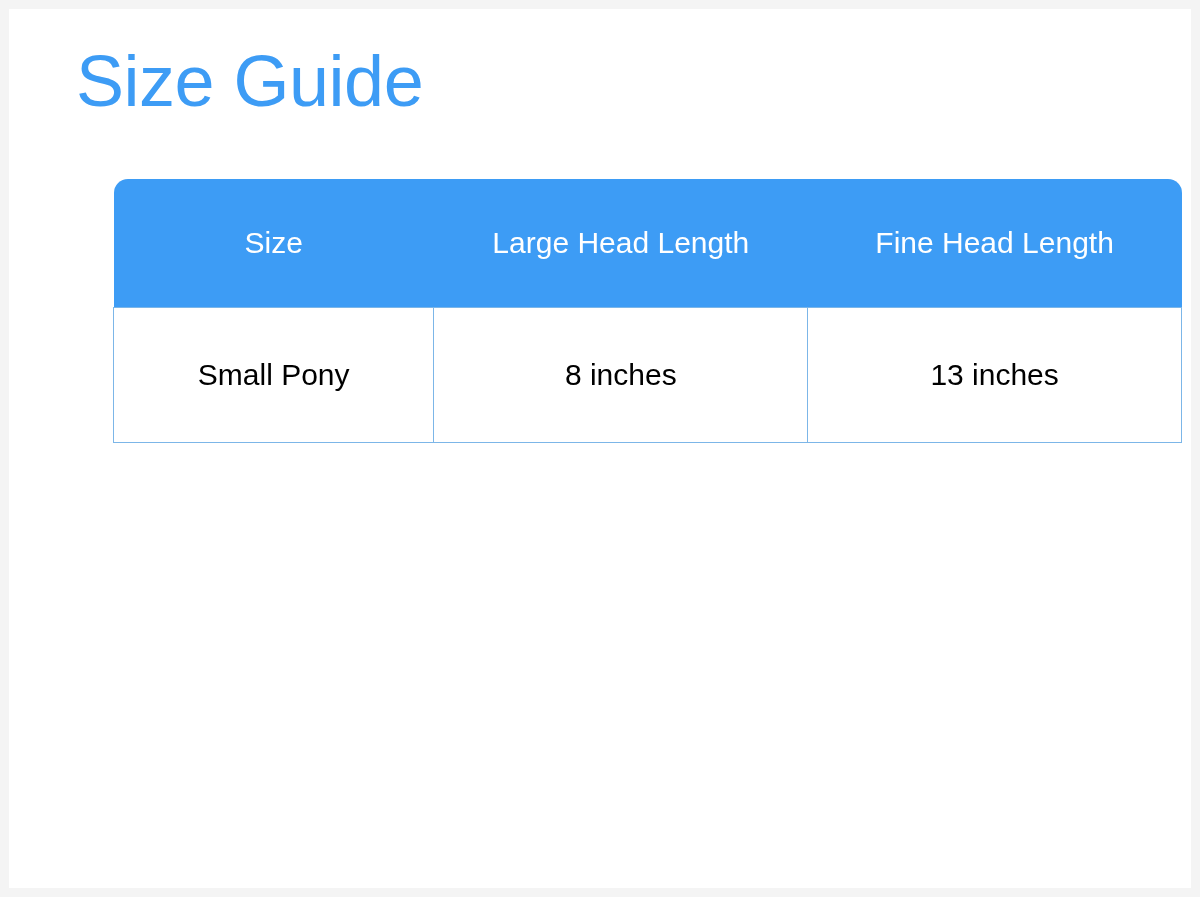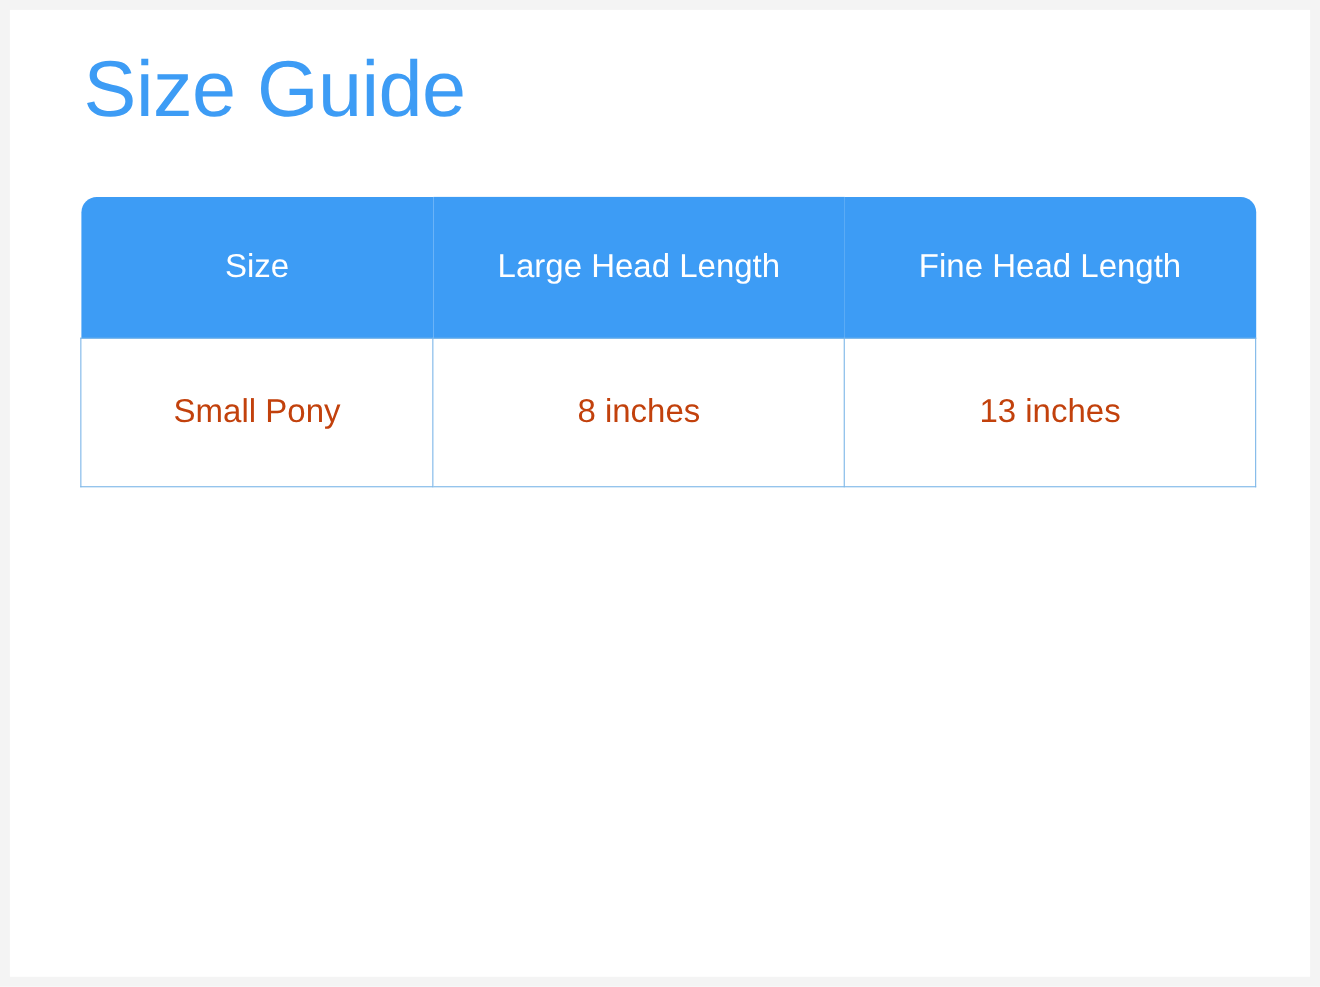--- a/index.html
+++ b/index.html
@@ -36,20 +36,21 @@
   .table-wrap {
     position: absolute;
     left: 64px;
     top: 170px;
     width: 1069px;
   }
   table.size-table {
     width: 100%;
     border-collapse: collapse;
     table-layout: fixed;
+    margin-left: 40px;
   }
   table.size-table thead th {
     background: #3d9cf5;
     color: #ffffff;
     font-size: 30px;
     font-weight: 400;
     height: 128px;
     vertical-align: middle;
     text-align: center;
     border: none;
@@ -59,21 +60,21 @@
     border-top-left-radius: 14px;
   }
   table.size-table thead tr th:last-child {
     border-top-right-radius: 14px;
   }
   table.size-table tbody td {
     height: 134px;
     vertical-align: middle;
     text-align: center;
     font-size: 30px;
-    color: #c2410c;
+    color: #000000;
     border: 1px solid #7cb6e8;
     padding: 0 6px;
     background: #ffffff;
   }
   table.size-table tbody tr:last-child td:first-child {
     border-bottom-left-radius: 14px;
   }
   table.size-table tbody tr:last-child td:last-child {
     border-bottom-right-radius: 14px;
   }

